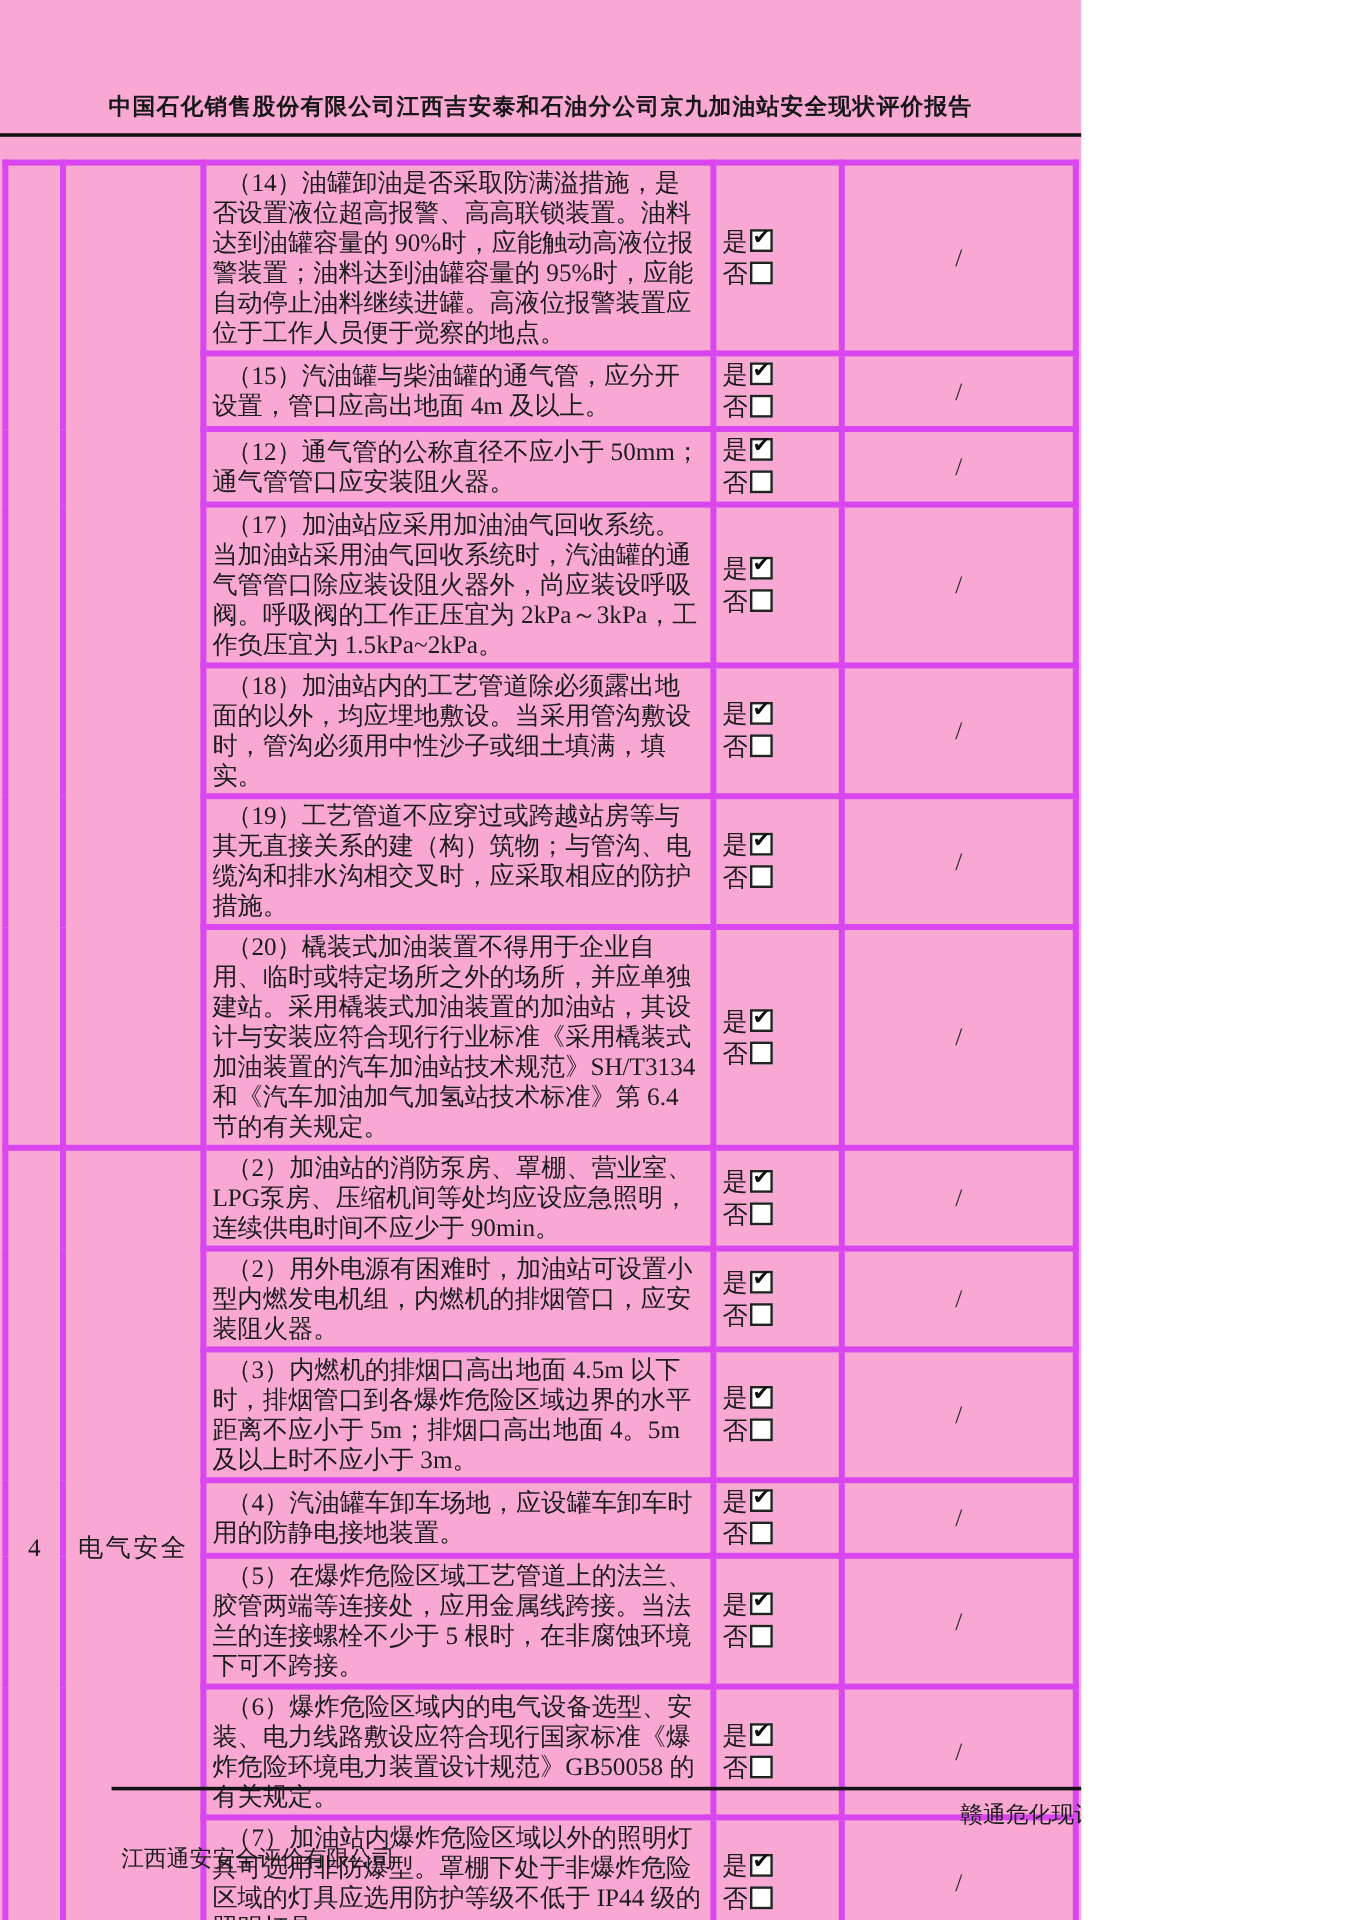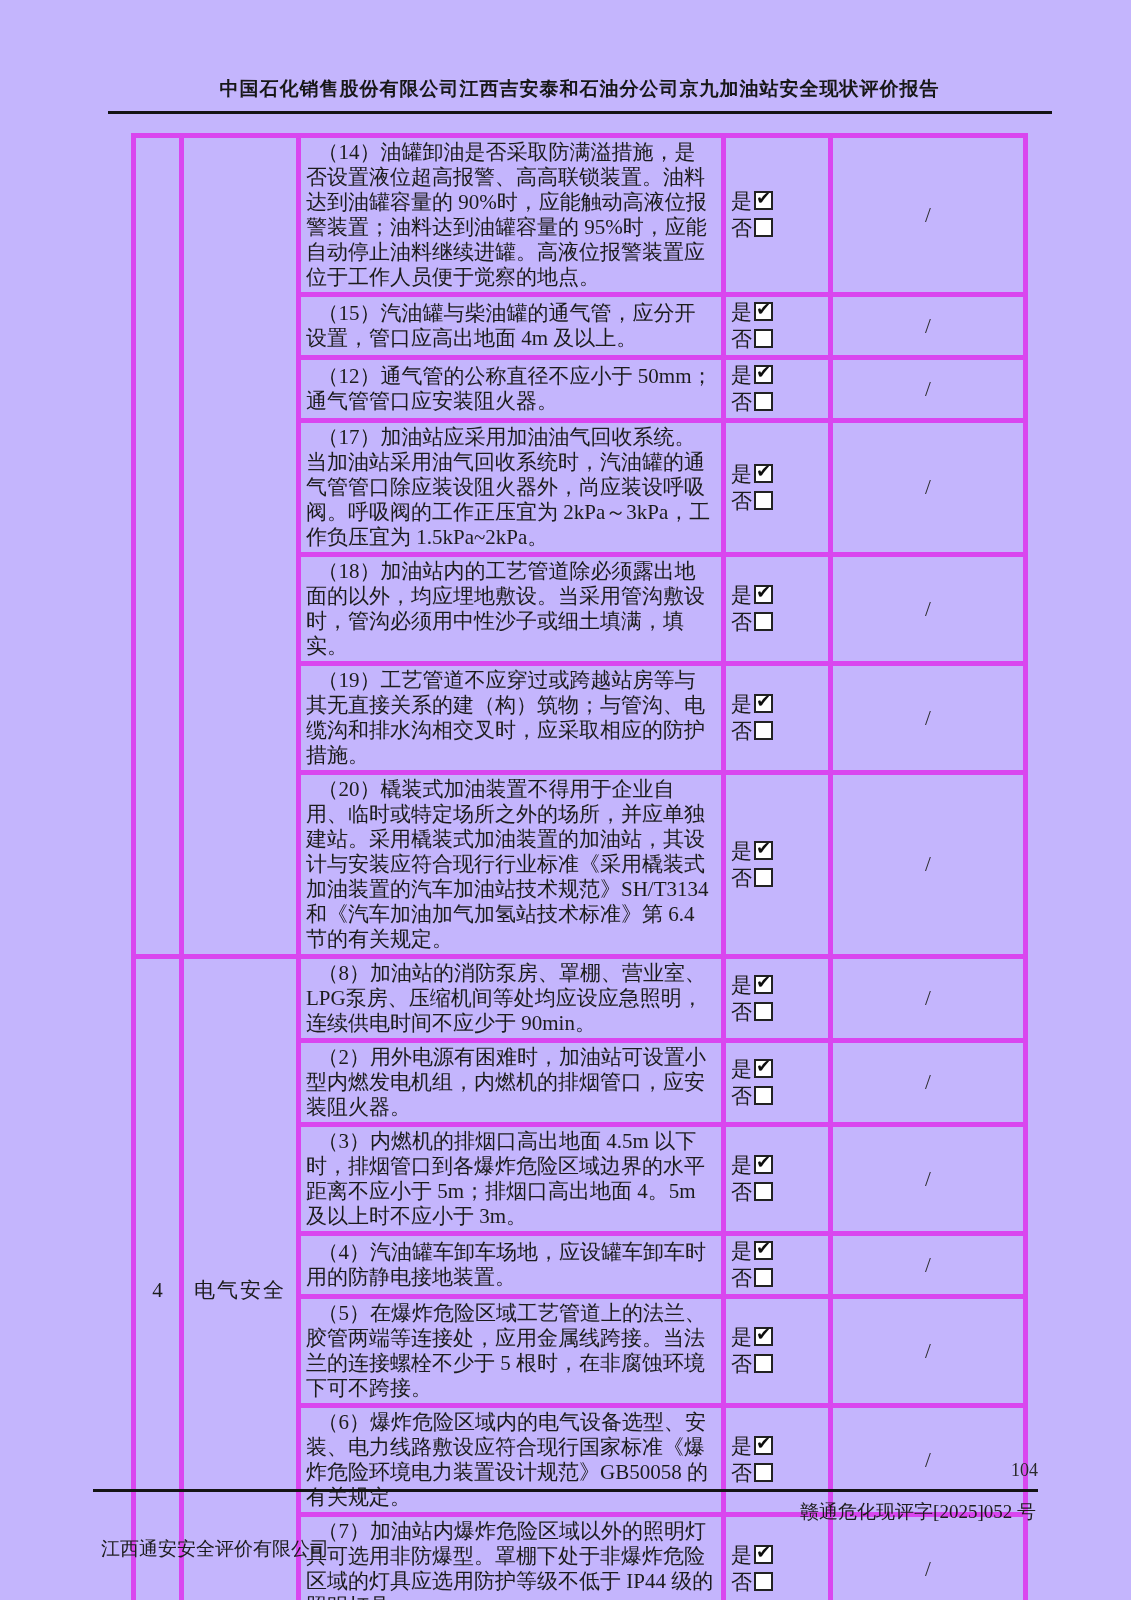--- a/index.html
+++ b/index.html
@@ -1,24 +1,23 @@
 <!DOCTYPE html>
 <html><head>
 <meta charset="utf-8">
 <style>
   html, body { margin: 0; padding: 0; background: #ffffff; }
   .page {
     position: relative;
-    width: 1103px;
+    width: 901px;
     height: 1600px;
-    background: #c4b5fd;
+    background: #f9a8d4;
     font-family: "Liberation Serif", "DejaVu Serif", serif;
     color: #1c1c1c;
     overflow: hidden;
-    padding-left: 28px;
   }
   
   .report-header { padding-top: 76px; }
   .report-title {
     text-align: center;
     font-size: 19px;
     font-weight: bold;
     letter-spacing: 1px;
     color: #171717;
   }
@@ -208,21 +207,21 @@
       <div class="check-line">
         <span class="check-label">否</span><span class="box"></span>
       </div>
     </td>
     <td class="col-remark">/</td>
   </tr>
         <tr>
           <td class="col-num" rowspan="7">4</td>
           <td class="col-cat" rowspan="7">电气安全</td>
     <td class="col-item">
-      <div class="item-text">（8）加油站的消防泵房、罩棚、营业室、LPG泵房、压缩机间等处均应设应急照明，连续供电时间不应少于 90min。</div>
+      <div class="item-text">（2）加油站的消防泵房、罩棚、营业室、LPG泵房、压缩机间等处均应设应急照明，连续供电时间不应少于 90min。</div>
     </td>
     <td class="col-check">
       <div class="check-line">
         <span class="check-label">是</span><span class="box checked"><span class="tick">✔</span></span>
       </div>
       <div class="check-line">
         <span class="check-label">否</span><span class="box"></span>
       </div>
     </td>
     <td class="col-remark">/</td>

